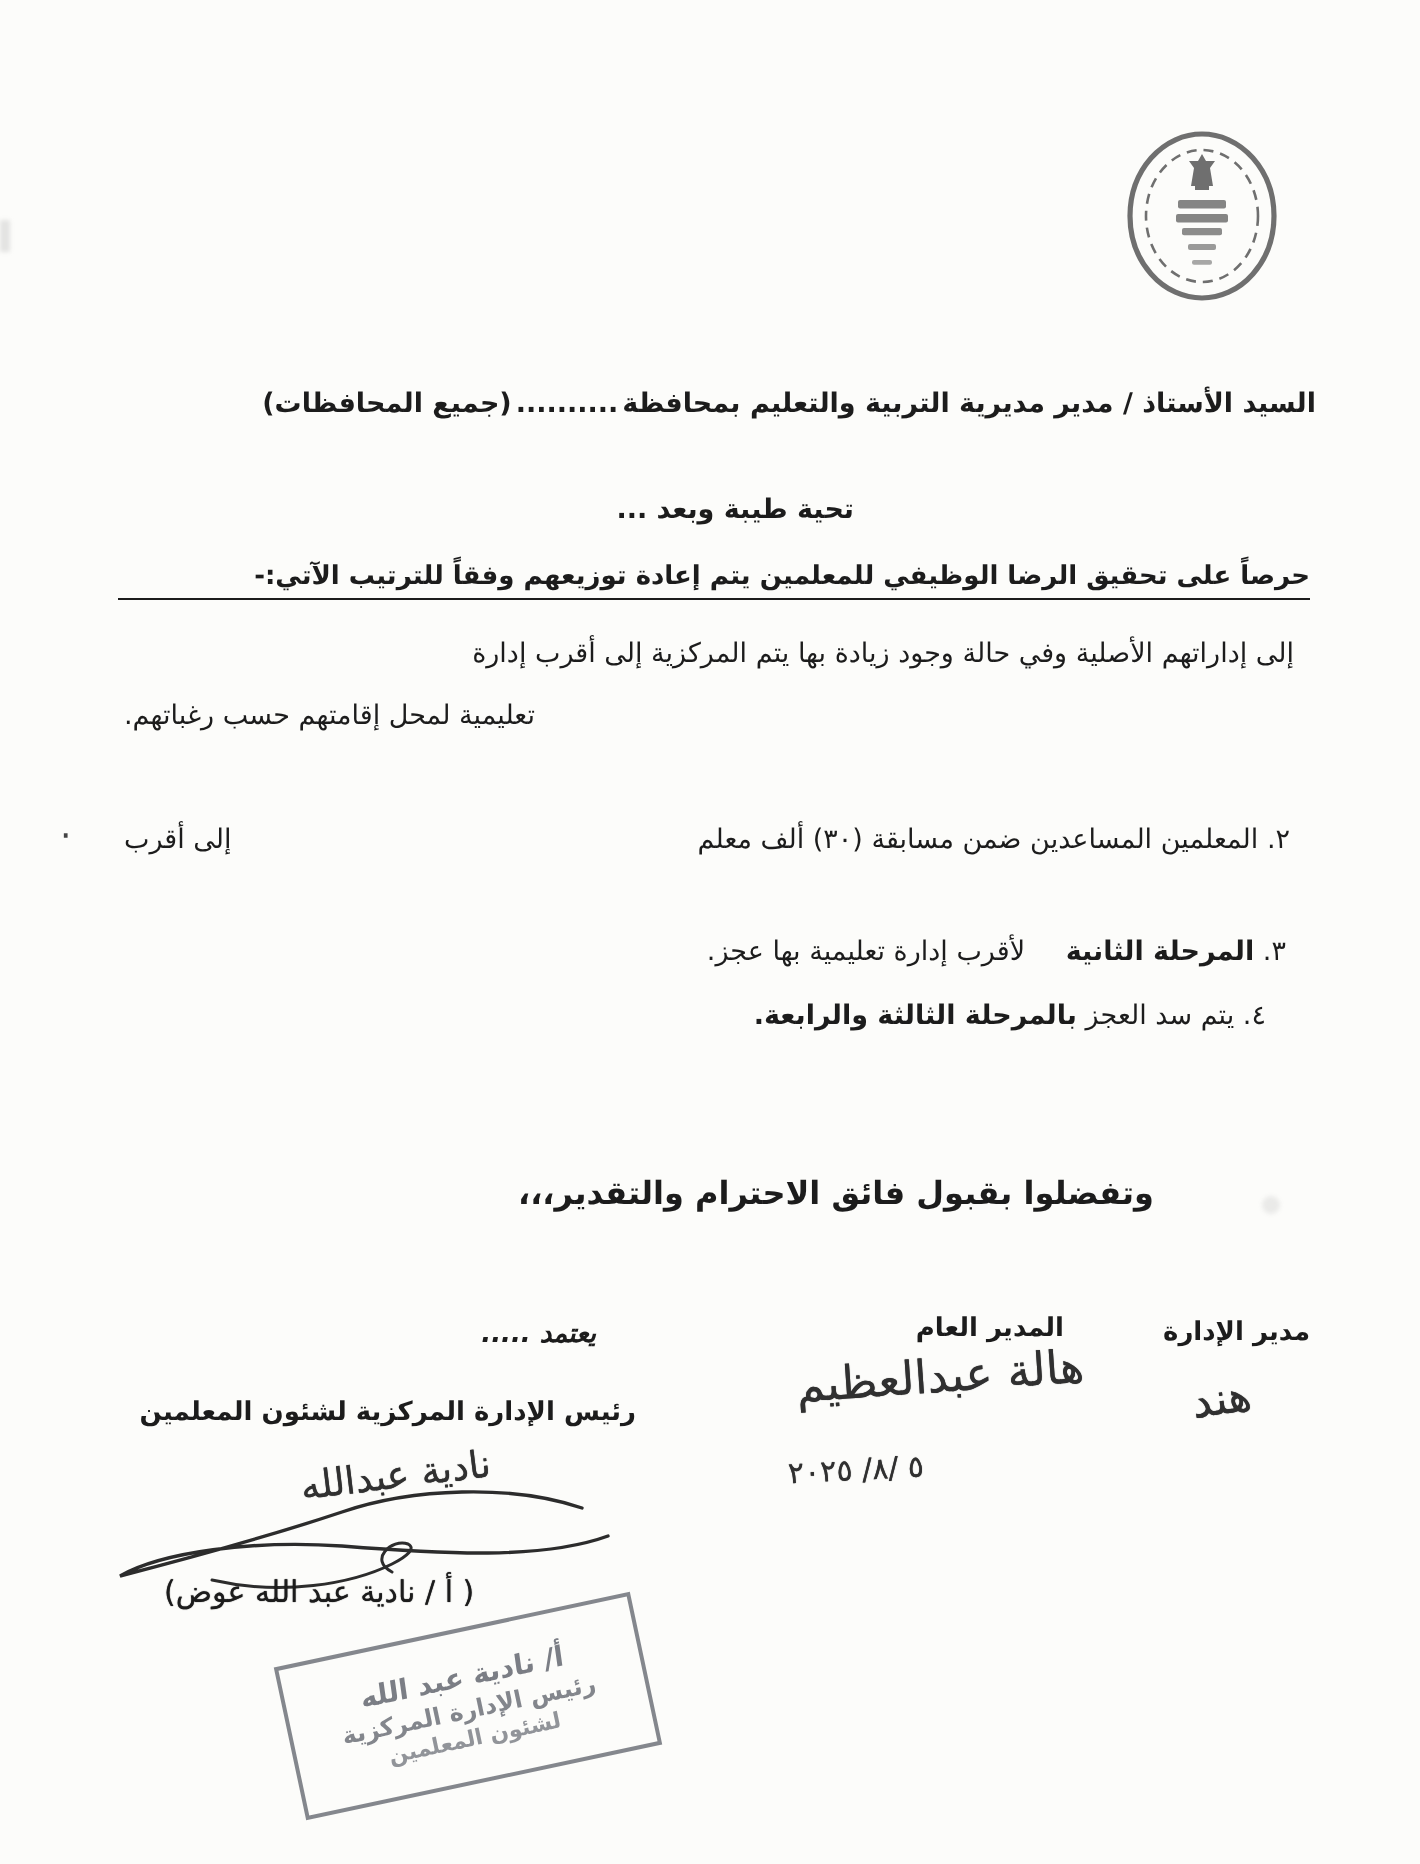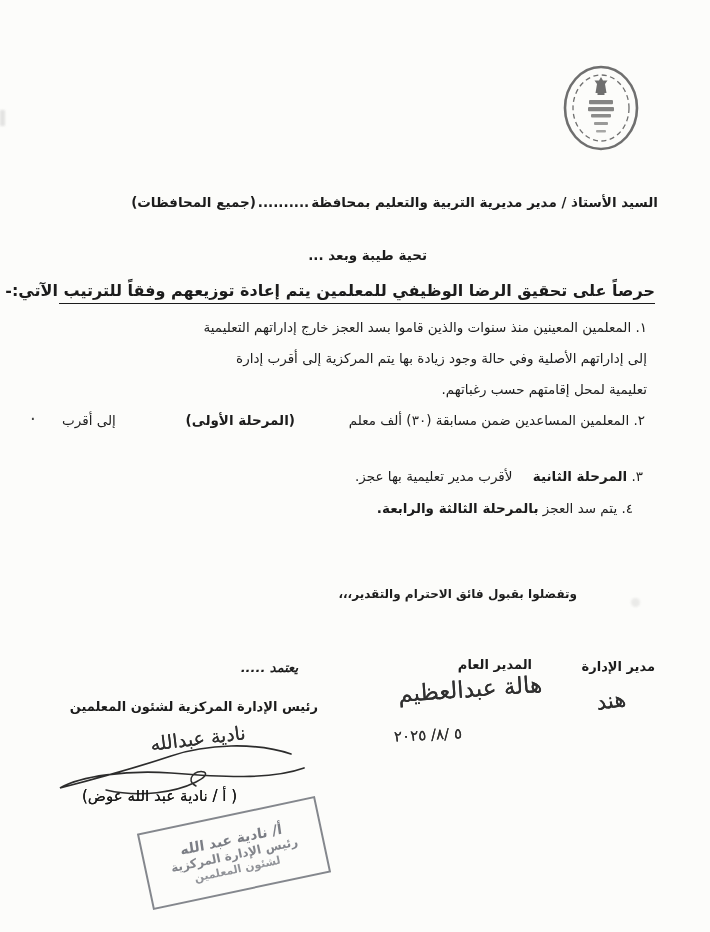--- a/index.html
+++ b/index.html
@@ -22,37 +22,37 @@
     text-align:justify;text-align-last:justify;white-space:nowrap;
     display:flex;justify-content:space-between;gap:2px;
   }
   .recipient span{white-space:nowrap;}
   .greeting{
     position:absolute;top:247px;right:283px;
     direction:rtl;font-size:13.5px;font-weight:700;white-space:nowrap;
   }
   .subject{
     position:absolute;top:281px;right:55px;width:596px;
-    direction:rtl;font-size:16px;font-weight:700;
+    direction:rtl;font-size:13px;font-weight:700;
     text-align:justify;text-align-last:justify;
     border-bottom:1.6px solid #1c1c1c;padding-bottom:3px;white-space:nowrap;
     display:flex;justify-content:space-between;
   }
   
   .para{position:absolute;direction:rtl;font-size:13.5px;}
   .para .ln{line-height:31px;height:31px;white-space:nowrap;}
   .jline{text-align:justify;text-align-last:justify;display:flex;justify-content:space-between;}
-  .cline{text-align:right;}
+  .cline{text-align:left;}
   .item1{top:312px;right:63px;width:585px;}
   .item2{top:405px;right:65px;width:583px;}
   .line{position:absolute;direction:rtl;font-size:13.5px;white-space:nowrap;}
   .item3{top:468px;right:67px;}
   .item4{top:500px;right:77px;}
   .closing1{top:543px;right:87px;font-size:14.5px;}
-  .closing2{top:587px;right:133px;font-size:12px;font-weight:700;margin-left:40px;}
+  .closing2{top:587px;right:133px;font-size:16px;font-weight:700;margin-left:40px;}
   .marginal-bullet{position:absolute;left:30px;top:408px;font-size:18px;color:#444;}
   
   .sig-label{position:absolute;direction:rtl;font-size:13px;font-weight:700;white-space:nowrap;}
   .sig-right{top:659px;right:55px;}
   .sig-middle{top:657px;right:178px;}
   .sig-approve{top:660px;right:412px;font-style:italic;}
   .sig-central{top:699px;right:392px;}
   .hw{
     position:absolute;direction:rtl;color:#303030;white-space:nowrap;
     text-shadow:0 0 .4px #303030;
@@ -107,37 +107,35 @@
     <span>السيد الأستاذ / مدير مديرية التربية والتعليم بمحافظة</span>
     <span>..........</span>
     <span class="b">(جميع المحافظات)</span>
   </div>
 
   <div class="greeting" dir="rtl">تحية طيبة وبعد ...</div>
 
   <div class="subject" dir="rtl">حرصاً على تحقيق الرضا الوظيفي للمعلمين يتم إعادة توزيعهم وفقاً للترتيب الآتي:-</div>
 
   <div class="para item1" dir="rtl">
-    <div class="ln jline">١. المعلمين المعينين منذ سنوات والذين قاموا بسد العجز خارج إداراتهم التعليمية</div>
     <div class="ln jline">إلى إداراتهم الأصلية وفي حالة وجود زيادة بها يتم المركزية إلى أقرب إدارة</div>
     <div class="ln cline">تعليمية لمحل إقامتهم حسب رغباتهم.</div>
   </div>
 
   <div class="marginal-bullet">·</div>
 
   <div class="para item2" dir="rtl">
     <div class="ln" style="display:flex;justify-content:space-between;">
       <span>٢. المعلمين المساعدين ضمن مسابقة (٣٠) ألف معلم </span>
-      <span class="b">(المرحلة الأولى)</span>
       <span> إلى أقرب</span>
     </div>
   </div>
 
   <div class="line item3" dir="rtl">
-    <span>٣. </span><span class="b">المرحلة الثانية</span><span> لأقرب مدير تعليمية بها عجز.</span>
+    <span>٣. </span><span class="b">المرحلة الثانية</span><span> لأقرب إدارة تعليمية بها عجز.</span>
   </div>
 
   <div class="line item4" dir="rtl">
     <span>٤. يتم سد العجز </span><span class="b">بالمرحلة الثالثة والرابعة.</span>
   </div>
 
   <div class="line closing2" dir="rtl">وتفضلوا بقبول فائق الاحترام والتقدير،،،</div>
 
   <div class="sig-label sig-right" dir="rtl">مدير الإدارة</div>
   <div class="sig-label sig-middle" dir="rtl">المدير العام</div>

